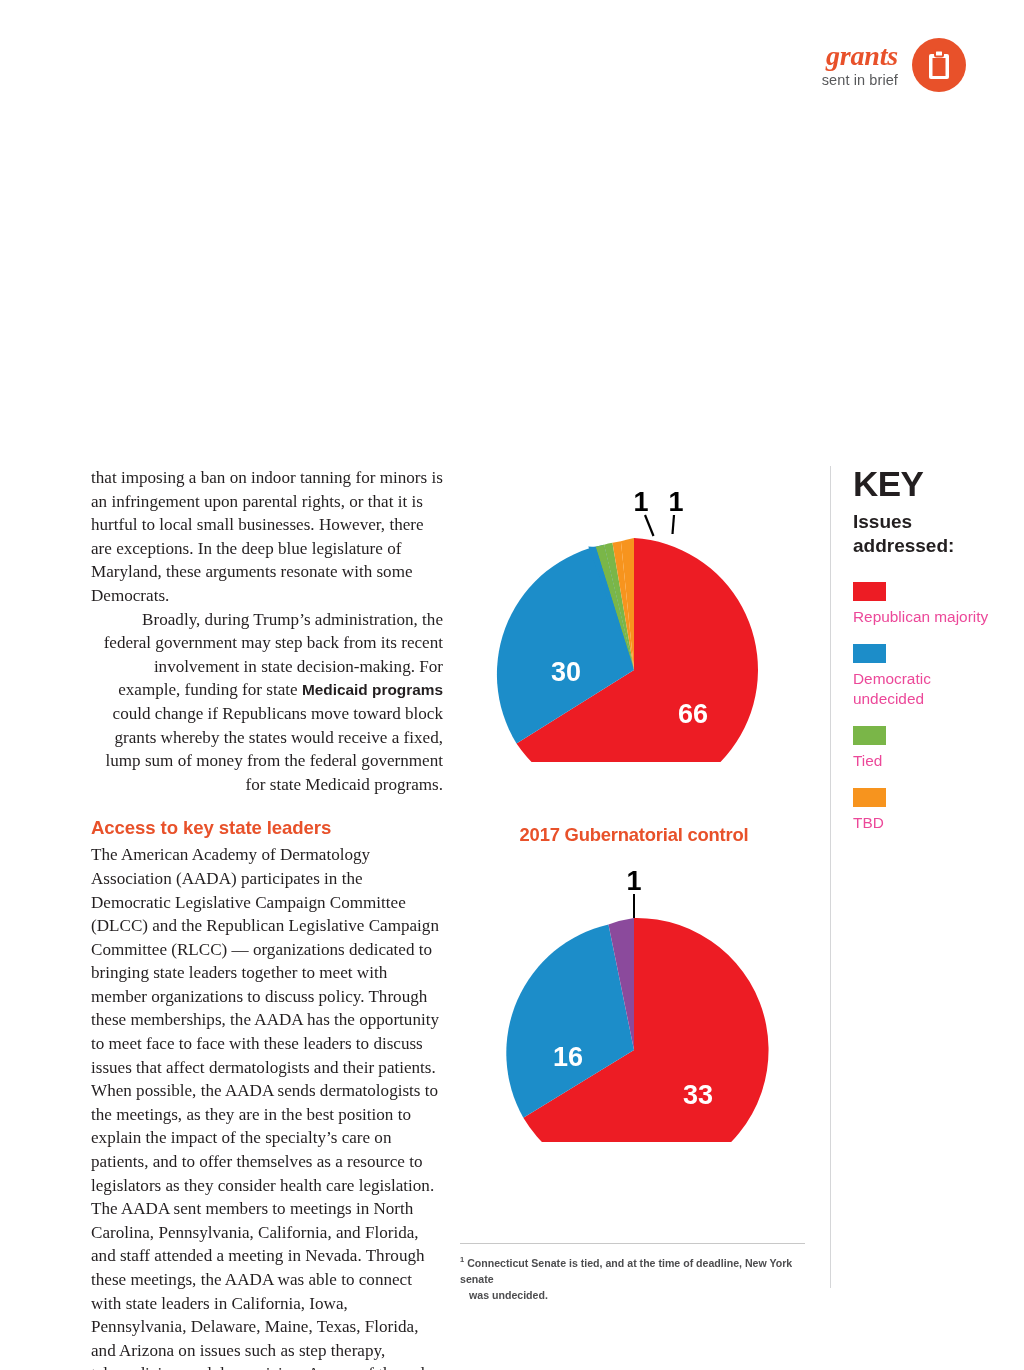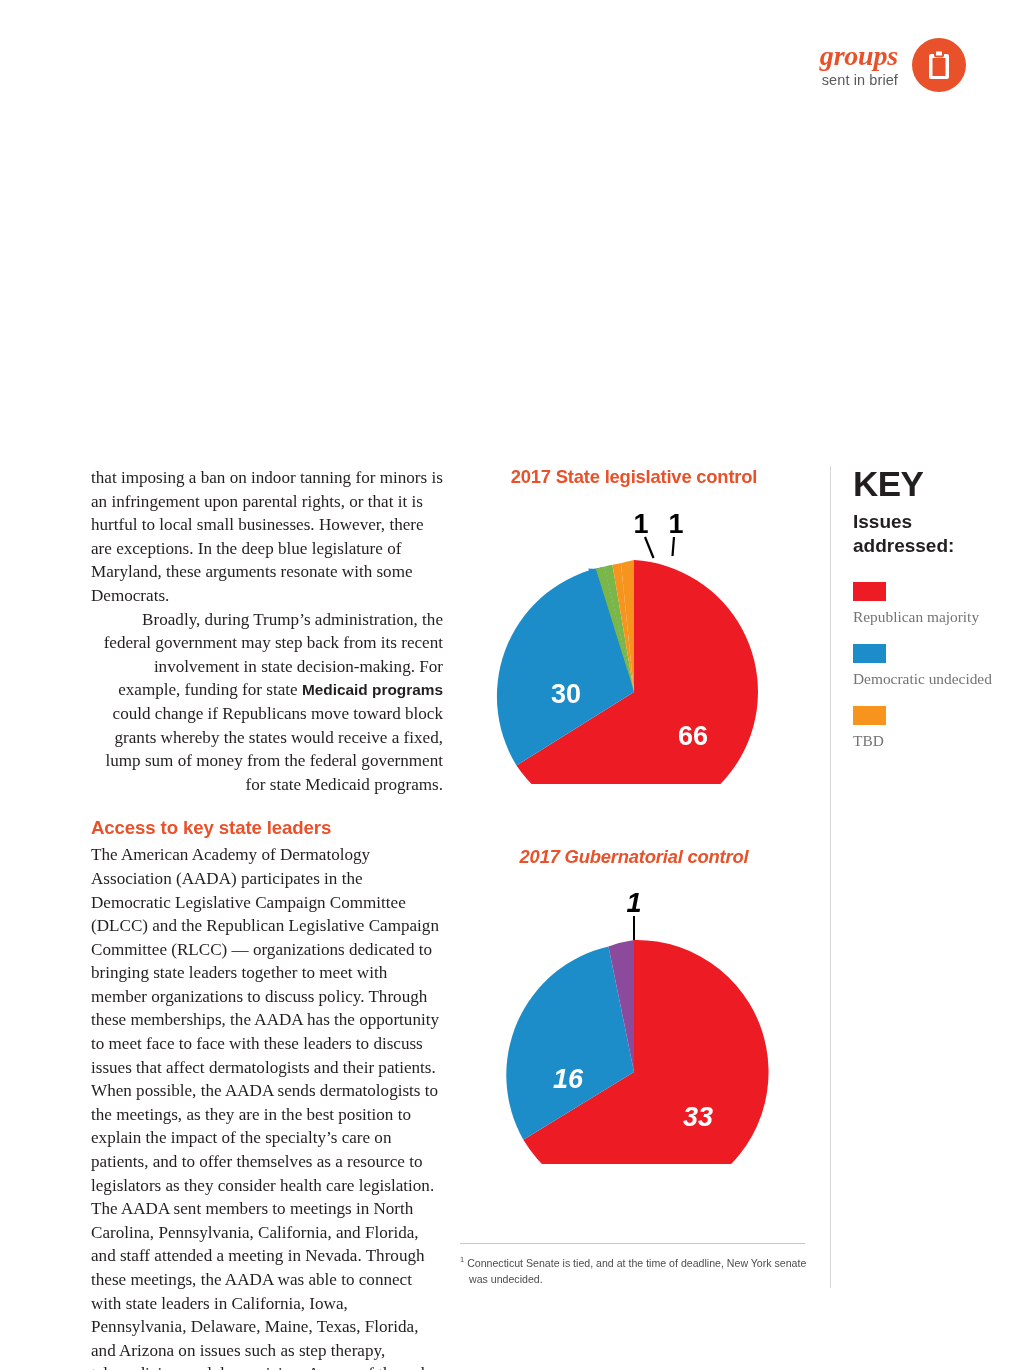--- a/index.html
+++ b/index.html
@@ -87,21 +87,21 @@
   }
   .chart-title {
     font-family: "Liberation Sans", sans-serif;
     font-weight: 700;
     font-size: 18.4px;
     color: #E8512A;
     text-align: center;
     letter-spacing: -0.2px;
   }
   .chart-block { position: relative; }
-  .chart-block.second { margin-top: 62px; font-style: italic; }
+  .chart-block.second { margin-top: 62px; }
   .pie-wrap { position: relative; width: 352px; height: 296px; }
   .pie-wrap svg { display: block; margin: 0 auto; }
   .slice-label {
     font-family: "Liberation Sans", sans-serif;
     font-weight: 700;
     fill: #ffffff;
     font-size: 27px;
   }
   .callout-label {
     font-family: "Liberation Sans", sans-serif;
@@ -121,20 +121,21 @@
   }
   .footnote {
     position: absolute;
     left: 460px;
     top: 1252px;
     width: 350px;
     font-family: "Liberation Sans", sans-serif;
     font-size: 10.6px;
     line-height: 16px;
     color: #4d4d4f;
+    font-weight: bold;
   }
   .footnote sup { font-size: 7.5px; vertical-align: 5px; }
   .footnote .fn-ind { display: block; padding-left: 9px; }
 
   
   .v-divider {
     position: absolute;
     left: 830px;
     top: 466px;
     width: 1px;
@@ -166,24 +167,24 @@
     margin-top: 8px;
   }
   .legend-list { margin-top: 24px; }
   .legend-item { margin-bottom: 17px; }
   .legend-swatch {
     width: 33px;
     height: 19px;
     display: block;
   }
   .legend-label {
-    font-family: Liberation Serif, serif;
+    font-family: Liberation Sans, sans-serif;
     font-size: 15.4px;
     line-height: 20px;
-    color: #737373;
+    color: #ec4899;
     margin-top: 6px;
     display: block;
   }
 
   
   .page-footer {
     position: absolute;
     left: 62px;
     right: 56px;
     top: 1394px;
@@ -204,21 +205,21 @@
   }
   .footer-pub { font-weight: 600; color: #58595B; }
   .footer-slash { color: #939598; font-weight: 700; font-style: italic; padding: 0 1px; }
   .footer-page { font-weight: 700; color: #231f20; font-size: 13px; padding-left: 6px; }
 </style>
 </head>
 <body>
 
 <div class="masthead">
   <div class="masthead-words">
-    <div class="masthead-title">groups</div>
+    <div class="masthead-title">grants</div>
     <div class="masthead-sub">sent in brief</div>
   </div>
   <div class="masthead-badge">
     <span>
       <svg width="24" height="32" viewBox="0 0 24 32">
         <rect x="2" y="5" width="20" height="25" rx="2" fill="#ffffff"></rect>
         <rect x="8" y="1.5" width="8" height="6" rx="1.5" fill="#ffffff" stroke="#E8512A" stroke-width="2"></rect>
         <rect x="5.5" y="9" width="13" height="18" fill="#E8512A"></rect>
       </svg>
     </span>
@@ -228,21 +229,20 @@
 <div class="article-col">
   <p><span>that imposing a ban on indoor tanning for minors is an infringement upon parental rights, or that it is hurtful to local small businesses. However, there are exceptions. In the deep blue legislature of Maryland, these arguments resonate with some Democrats.</span></p>
   <p class="indent"><span>Broadly, during Trump’s administration, the federal government may step back from its recent involvement in state decision-making. For example, funding for state </span><span class="bold-term">Medicaid programs</span><span> could change if Republicans move toward block grants whereby the states would receive a fixed, lump sum of money from the federal government for state Medicaid programs.</span></p>
   <div class="section-head">Access to key state leaders</div>
   <p><span>The American Academy of Dermatology Association (AADA) participates in the Democratic Legislative Campaign Committee (DLCC) and the Republican Legislative Campaign Committee (RLCC) — organizations dedicated to bringing state leaders together to meet with member organizations to discuss policy. Through these memberships, the AADA has the opportunity to meet face to face with these leaders to discuss issues that affect dermatologists and their patients. When possible, the AADA sends dermatologists to the meetings, as they are in the best position to explain the impact of the specialty’s care on patients, and to offer themselves as a resource to legislators as they consider health care legislation. The AADA sent members to meetings in North Carolina, Pennsylvania, California, and Florida, and staff attended a meeting in Nevada. Through these meetings, the AADA was able to connect with state leaders in California, Iowa, Pennsylvania, Delaware, Maine, Texas, Florida, and Arizona on issues such as step therapy, telemedicine, and drug pricing. As one of the only physician-member groups in either the RLCC or DLCC, the AADA is in a unique and influential position. </span></p>
 </div>
 
 <div class="charts-col">
 
   <div class="chart-block">
-    <div class="chart-title">2017 State legislative control</div>
     <div class="pie-wrap">
       <svg width="352" height="296" viewBox="0 0 352 296">
 
         <line x1="187" y1="49" x2="195.5" y2="70" stroke="#000" stroke-width="2.2"></line>
         <line x1="216" y1="49" x2="214.5" y2="68" stroke="#000" stroke-width="2.2"></line>
 
         <path d="M176 204 L176 72 A132 132 0 1 1 58.51 277.5 Z" fill="#ED1C24"></path>
 
         <path d="M176 204 L58.51 277.5 A132 132 0 0 1 146.03 78.66 Z" fill="#1C8DC9"></path>
 
@@ -298,20 +298,24 @@
   <div class="legend-list">
     <div class="legend-item">
       <span class="legend-swatch" style="background:#ED1C24"></span>
       <span class="legend-label">Republican majority</span>
     </div>
     <div class="legend-item">
       <span class="legend-swatch" style="background:#1C8DC9"></span>
       <span class="legend-label">Democratic undecided</span>
     </div>
     <div class="legend-item">
+      <span class="legend-swatch" style="background:#7AB648"></span>
+      <span class="legend-label">Tied</span>
+    </div>
+    <div class="legend-item">
       <span class="legend-swatch" style="background:#F7941E"></span>
       <span class="legend-label">TBD</span>
     </div>
   </div>
 </div>
 
 <div class="page-footer">
   <div class="footer-left">A Publication of the American Academy of Dermatology Association</div>
   <div class="footer-right">
     <span class="footer-pub">DERMATOLOGY WORLD</span><span class="footer-slash">//</span><span>January 2017</span><span class="footer-page">19</span>

